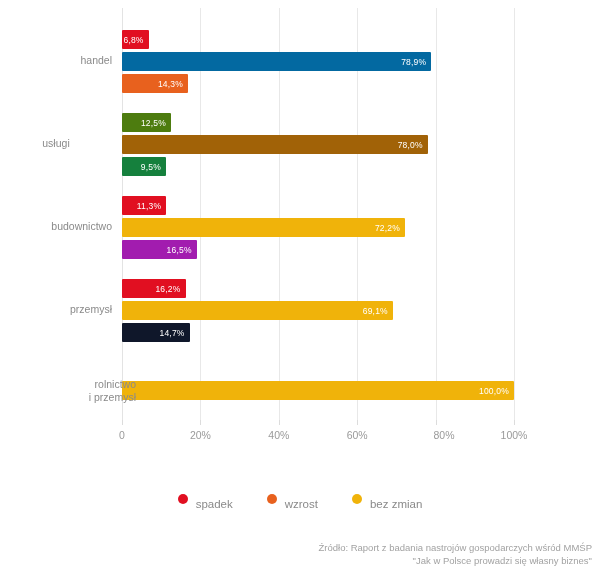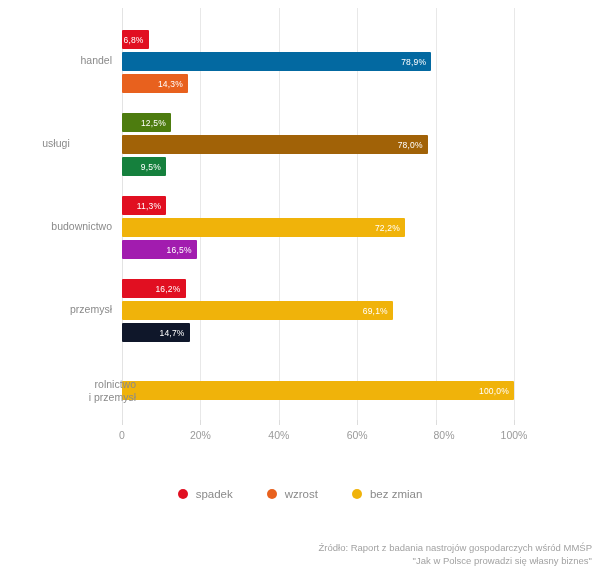--- a/index.html
+++ b/index.html
@@ -46,21 +46,21 @@
     transform:translateX(-50%);white-space:nowrap;
   }
 
   
   .legend{
     position:absolute;left:0;top:488px;width:600px;
     display:flex;justify-content:center;align-items:center;gap:34px;
   }
   .legend-item{display:flex;align-items:center;gap:8px;}
   .legend-dot{width:10px;height:10px;border-radius:50%;display:block;}
-  .legend-label{font-size:11.5px;color:#8a8a8a;}
+  .legend-label{font-size:11.5px;color:#8a8a8a;margin-top:10px;}
 
   
   .source{
     position:absolute;right:8px;top:541px;width:420px;
     text-align:right;font-size:9.5px;color:#a2a2a2;line-height:13px;
   }
   .source div{white-space:nowrap;}
 </style>
 </head>
 <body>

